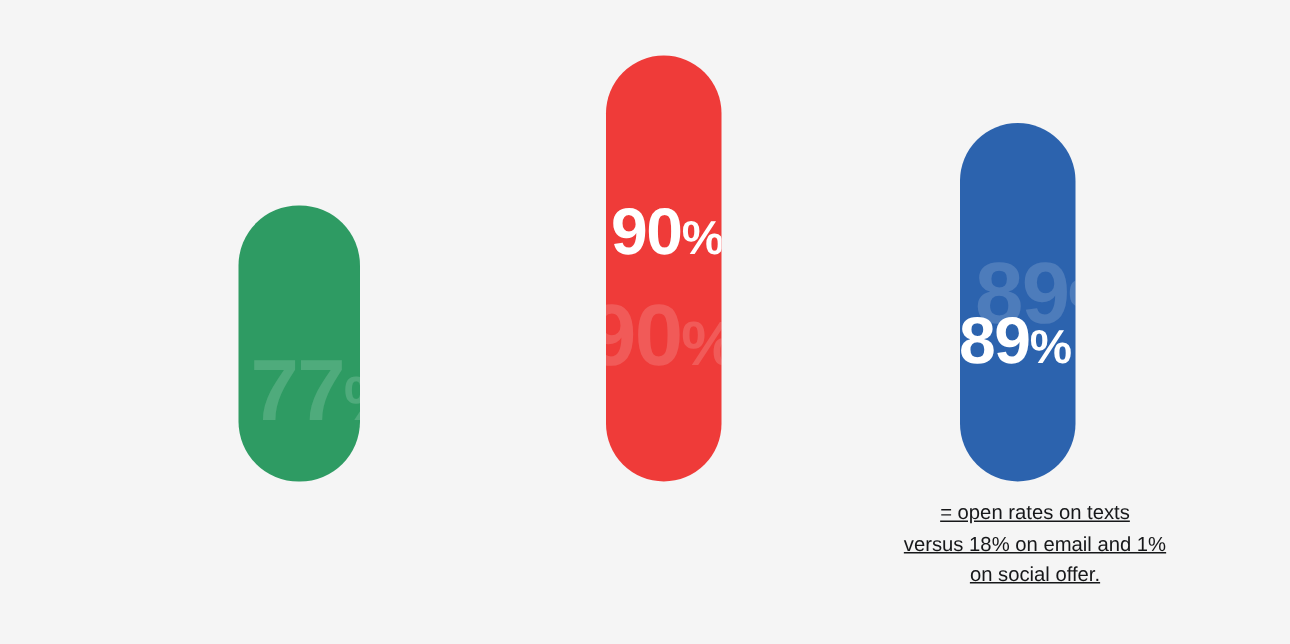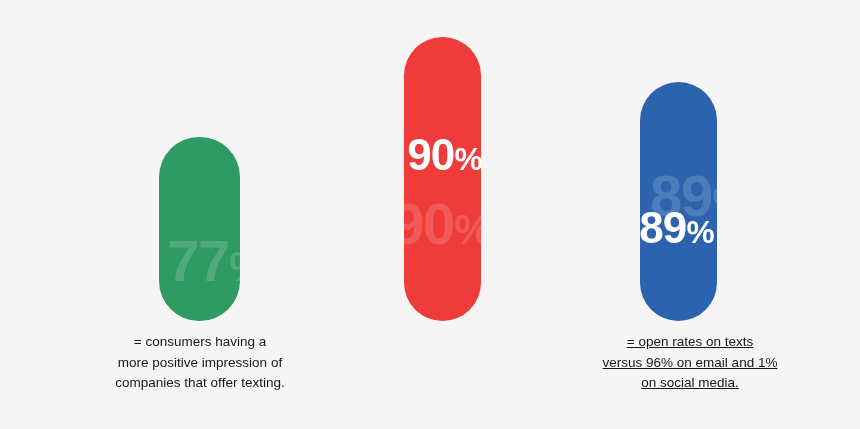--- a/index.html
+++ b/index.html
@@ -115,38 +115,33 @@
 <body>
 
 <div id="infographic">
 
   <div class="stat-column" id="col-green">
 
     <div class="bar" id="bar-green">
       <div class="value-layer value-ghost" id="ghost-green"><span>77</span><span class="pct">%</span></div>
     </div>
 
-    <div class="caption" id="caption-green">
-      <span class="caption-line">= consumers having a</span>
-      <span class="caption-line">more positive impression of</span>
-      <span class="caption-line">companies that offer texting.</span>
-    </div>
   </div>
 
   <div class="stat-column" id="col-red">
 
     <div class="bar" id="bar-red">
       <div class="value-layer value-ghost" id="ghost-red"><span>90</span><span class="pct">%</span></div>
       <div class="value-layer value-main" id="main-red"><span>90</span><span class="pct">%</span></div>
     </div>
 
     <div class="caption" id="caption-red">
       <span class="caption-line">= open rates on texts</span>
-      <span class="caption-line">versus 96% on email and 1%</span>
-      <span class="caption-line">on social media.</span>
+      <span class="caption-line">versus 18% on email and 1%</span>
+      <span class="caption-line">on social offer.</span>
     </div>
   </div>
 
   <div class="stat-column" id="col-blue">
 
     <div class="bar" id="bar-blue">
       <div class="value-layer value-ghost" id="ghost-blue"><span>89</span><span class="pct">%</span></div>
       <div class="value-layer value-main" id="main-blue"><span>89</span><span class="pct">%</span></div>
     </div>
 

